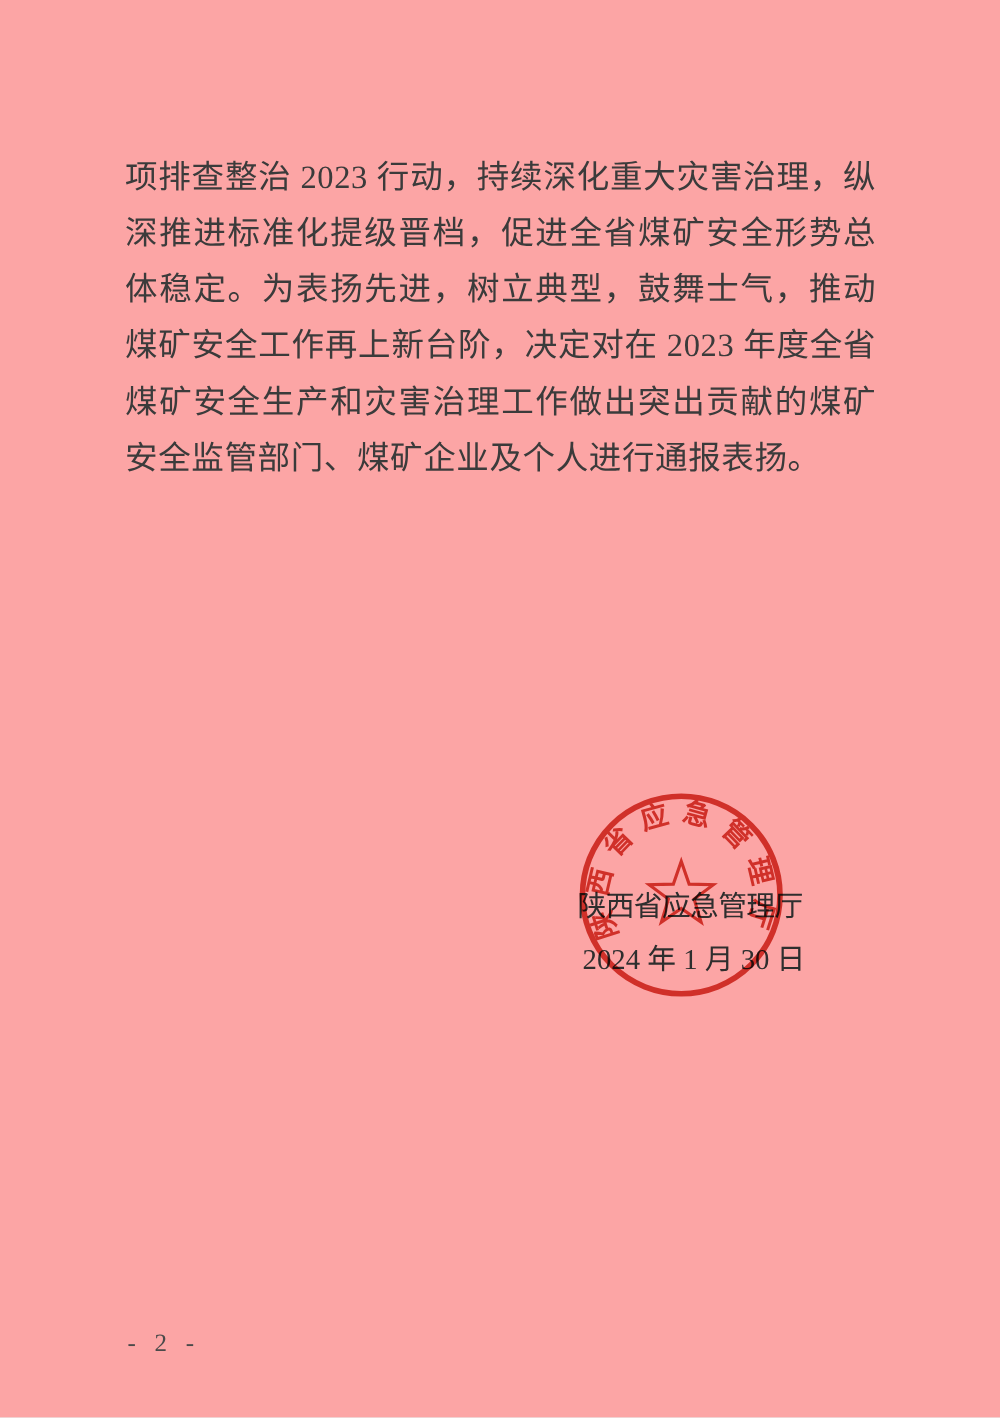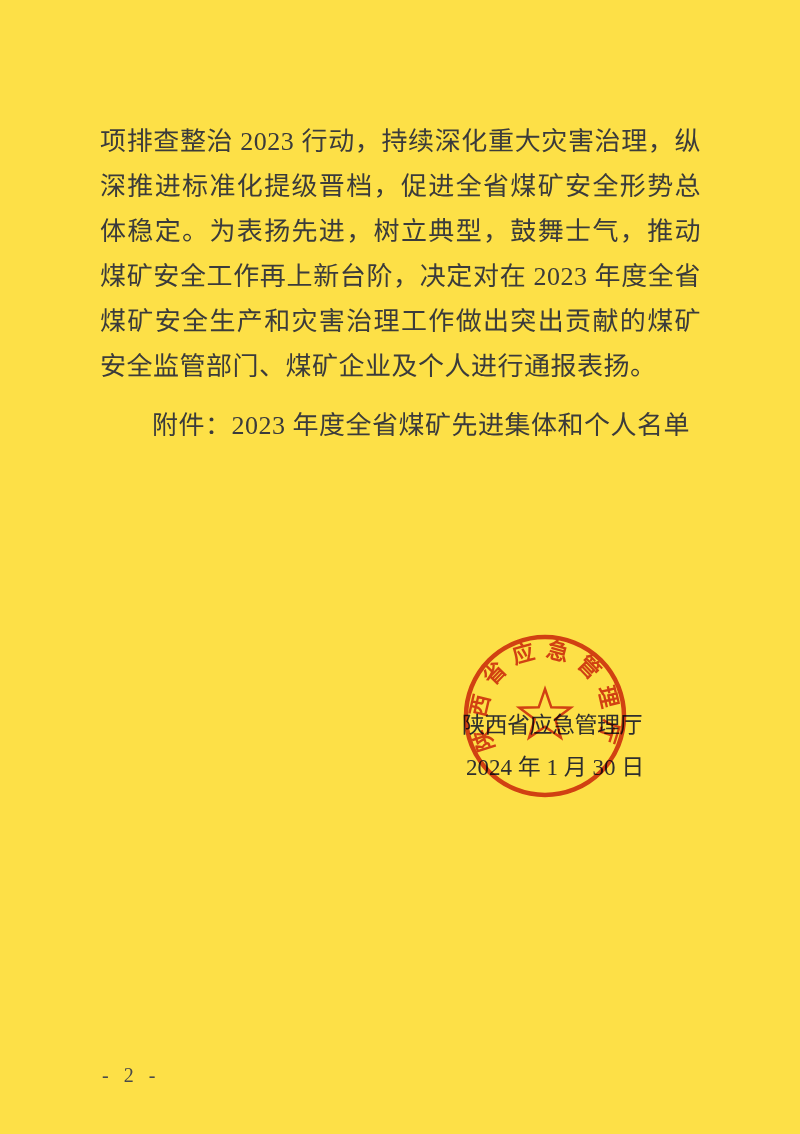--- a/index.html
+++ b/index.html
@@ -1,20 +1,20 @@
 <!DOCTYPE html>
 <html lang="zh-CN" style="--seal-color: #cf3a2e;"><head>
 <meta charset="utf-8">
 <style>
   html,body{margin:0;padding:0;background:#e8e8e8;}
   .page{
     position:relative;
     width:800px;height:1134px;
     margin:0 auto;
-    background:#fde047;
+    background:#fca5a5;
     overflow:hidden;
     font-family:"Liberation Serif","DejaVu Serif",serif;
     color:#3b3b3b;
   }
   .body-text{
     position:absolute;
     left:100px;top:119px;width:601px;
     font-size:26px;
     line-height:45px;
     text-align:justify;
@@ -69,21 +69,20 @@
     color:#4a4a4a;
   }
 </style>
 </head>
 <body>
 
 <div class="page">
 
   <div class="body-text">
     <p class="para">项排查整治 2023 行动，持续深化重大灾害治理，纵深推进标准化提级晋档，促进全省煤矿安全形势总体稳定。为表扬先进，树立典型，鼓舞士气，推动煤矿安全工作再上新台阶，决定对在 2023 年度全省煤矿安全生产和灾害治理工作做出突出贡献的煤矿安全监管部门、煤矿企业及个人进行通报表扬。</p>
-    <p class="attachment">附件：2023 年度全省煤矿先进集体和个人名单</p>
   </div>
 
   <div class="signature-block">
     <div class="issuer">陕西省应急管理厅</div>
     <div class="sign-date">2024 年 1 月 30 日</div>
 
     <div class="seal">
       <svg viewBox="0 0 168 168" xmlns="http://www.w3.org/2000/svg">
         <circle class="ring" cx="84" cy="84" r="79"></circle>
         <path id="sealArc" d="M 29.5 103.8 A 58 58 0 1 1 138.5 103.8" fill="none"></path>

